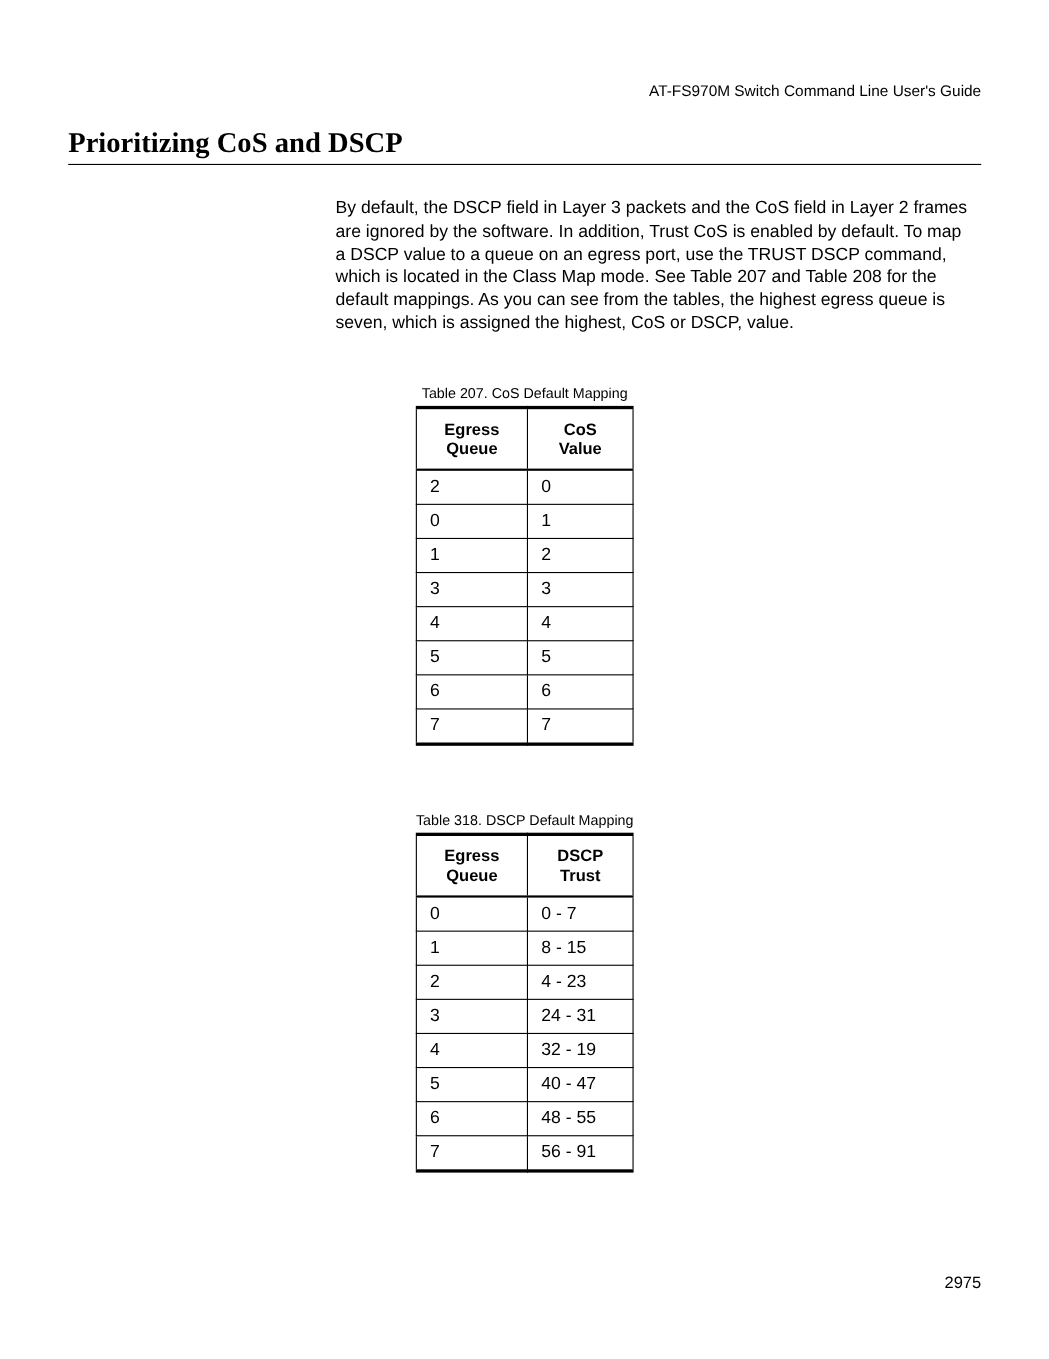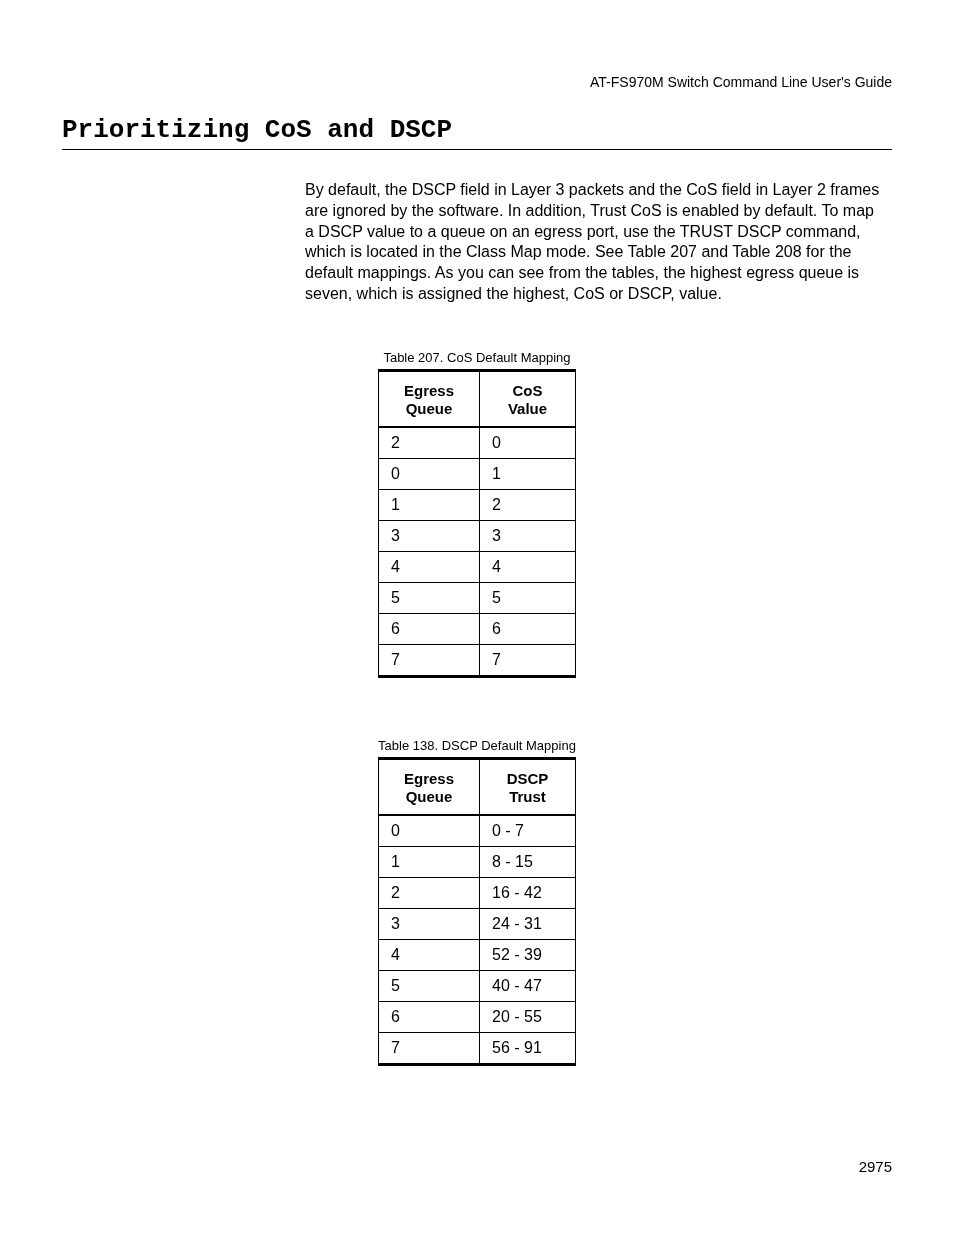--- a/index.html
+++ b/index.html
@@ -20,21 +20,21 @@
       top: 57px;
       right: 62px;
       font-size: 14px;
       margin-top: 17px;
     }
     .section-title {
       position: absolute;
       top: 115px;
       left: 62px;
       right: 62px;
-      font-family: Liberation Mono, monospace;
+      font-family: Liberation Serif, serif;
       font-size: 26px;
       font-weight: bold;
       padding-bottom: 4px;
       border-bottom: 1.5px solid #000;
     }
     .body-text {
       position: absolute;
       top: 180px;
       left: 305px;
       right: 68px;
@@ -145,56 +145,56 @@
         </tr>
       <tr>
           <td>7</td>
           <td>7</td>
         </tr>
     </tbody>
   </table>
 </div>
 
 <div class="table-block second">
-  <div class="table-caption">Table 138. DSCP Default Mapping</div>
+  <div class="table-caption">Table 318. DSCP Default Mapping</div>
   <table>
     <thead>
       <tr>
         <th class="col1">Egress Queue</th>
         <th class="col2">DSCP Trust</th>
       </tr>
     </thead>
     <tbody>
       <tr>
           <td>0</td>
           <td>0 - 7</td>
         </tr>
       <tr>
           <td>1</td>
           <td>8 - 15</td>
         </tr>
       <tr>
           <td>2</td>
-          <td>16 - 42</td>
+          <td>4 - 23</td>
         </tr>
       <tr>
           <td>3</td>
           <td>24 - 31</td>
         </tr>
       <tr>
           <td>4</td>
-          <td>52 - 39</td>
+          <td>32 - 19</td>
         </tr>
       <tr>
           <td>5</td>
           <td>40 - 47</td>
         </tr>
       <tr>
           <td>6</td>
-          <td>20 - 55</td>
+          <td>48 - 55</td>
         </tr>
       <tr>
           <td>7</td>
           <td>56 - 91</td>
         </tr>
     </tbody>
   </table>
 </div>
 
 <div class="page-number">2975</div>

